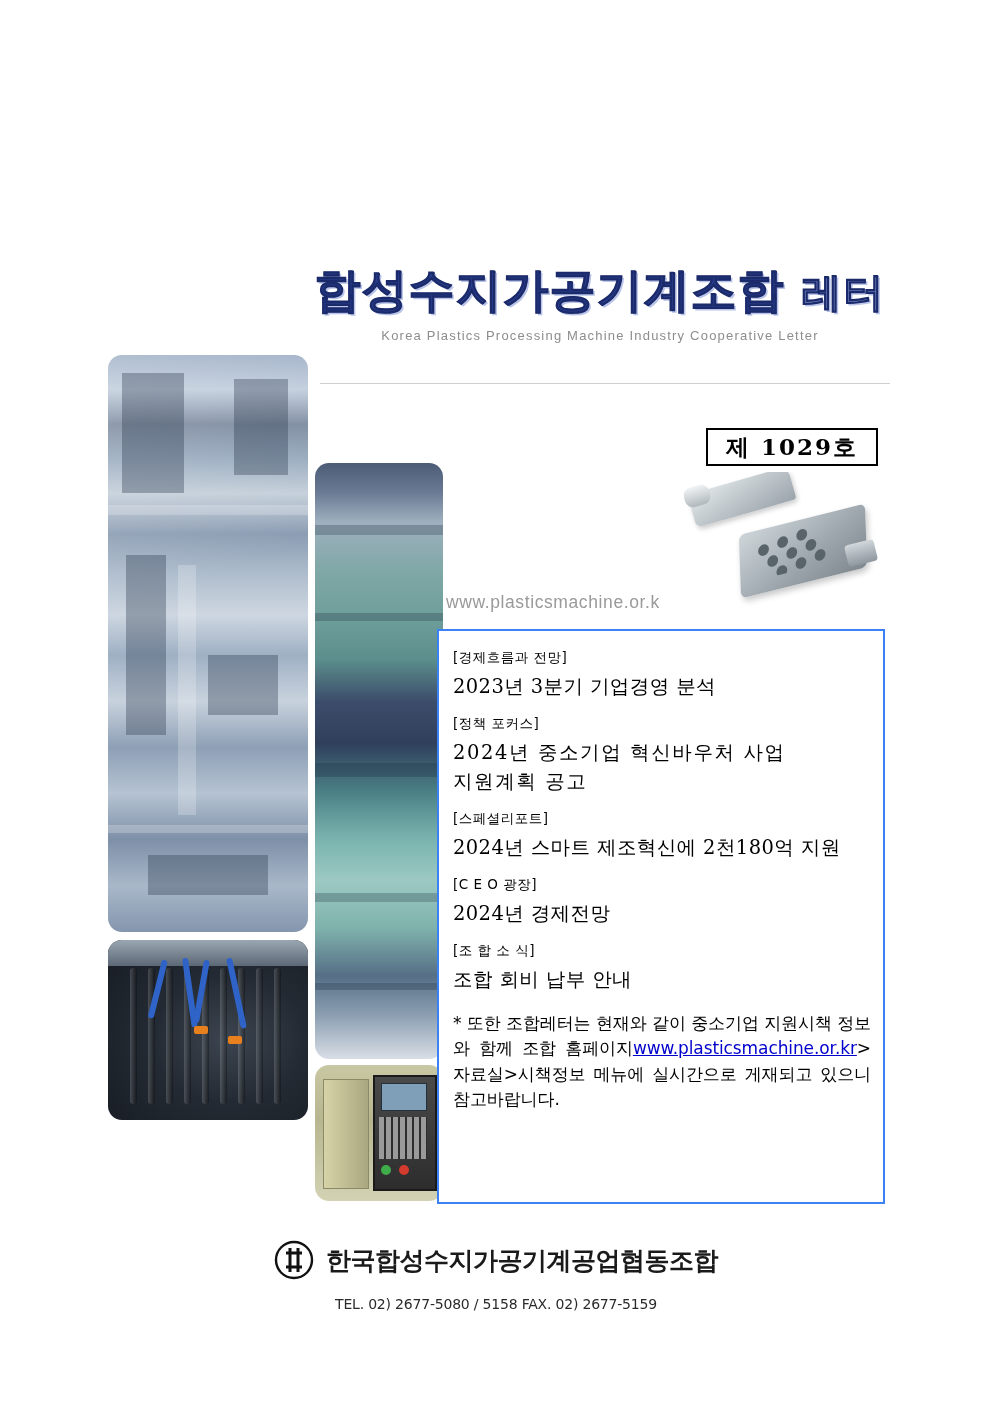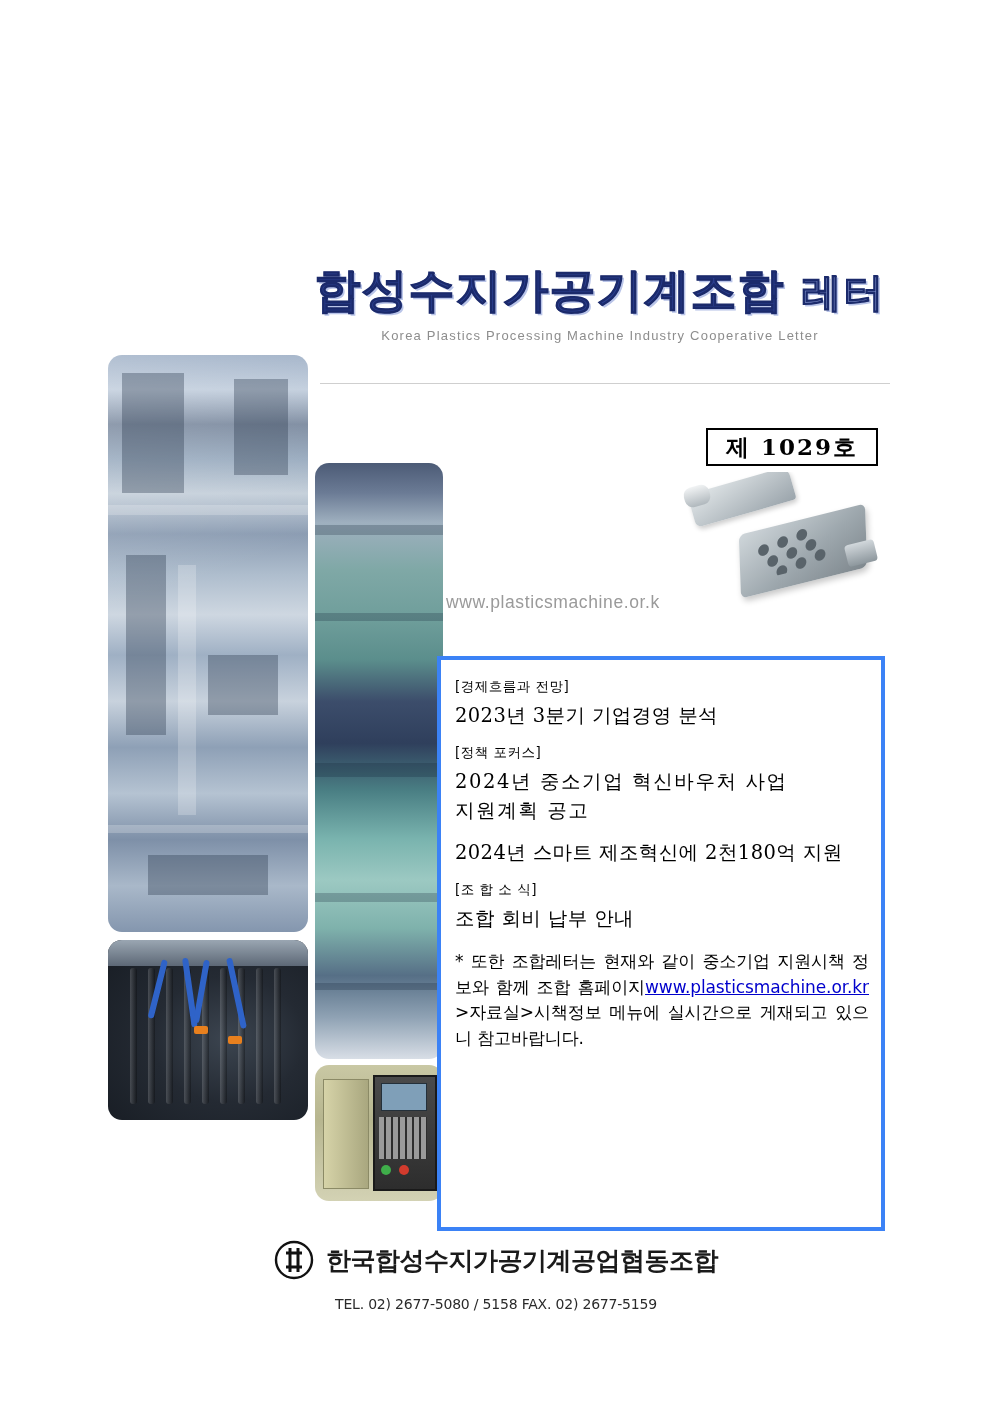--- a/index.html
+++ b/index.html
@@ -294,24 +294,24 @@
     width: 30px; height: 22px;
     background: linear-gradient(180deg, #d2d8dc, #8d979d);
     transform: rotate(-14deg);
     border-radius: 4px;
   }
 
   
   .contents-box {
     position: absolute;
     left: 437px;
-    top: 656px;
+    top: 629px;
     width: 448px;
     height: 575px;
-    border: 4px solid #3b82f6;
+    border: 2px solid #3b82f6;
     box-sizing: border-box;
     background: #fff;
     padding: 18px 12px 0 14px;
   }
   .section {
     margin-bottom: 14px;
   }
   .section-tag {
     font-family: "DejaVu Sans", sans-serif;
     font-size: 13.5px;
@@ -460,23 +460,28 @@
       <div class="section-tag">[경제흐름과 전망]</div>
       <div class="section-title">2023년 3분기 기업경영 분석</div>
     </div>
 
     <div class="section">
       <div class="section-tag">[정책 포커스]</div>
       <div class="section-title wide">2024년 중소기업 혁신바우처 사업 지원계획 공고</div>
     </div>
 
     <div class="section">
+      <div class="section-tag">[스페셜리포트]</div>
       <div class="section-title">2024년 스마트 제조혁신에 2천180억 지원</div>
     </div>
 
+    <div class="section">
+      <div class="section-tag">[C E O 광장]</div>
+      <div class="section-title">2024년 경제전망</div>
+    </div>
 
     <div class="section">
       <div class="section-tag">[조 합 소 식]</div>
       <div class="section-title">조합 회비 납부 안내</div>
     </div>
 
     <div class="note">
       <span>* 또한 조합레터는 현재와 같이 중소기업 지원시책 정보와 함께 조합 홈페이지</span><span class="link">www.plasticsmachine.or.kr</span><span>&gt;자료실&gt;시책정보 메뉴에 실시간으로 게재되고 있으니 참고바랍니다.</span>
     </div>
 

